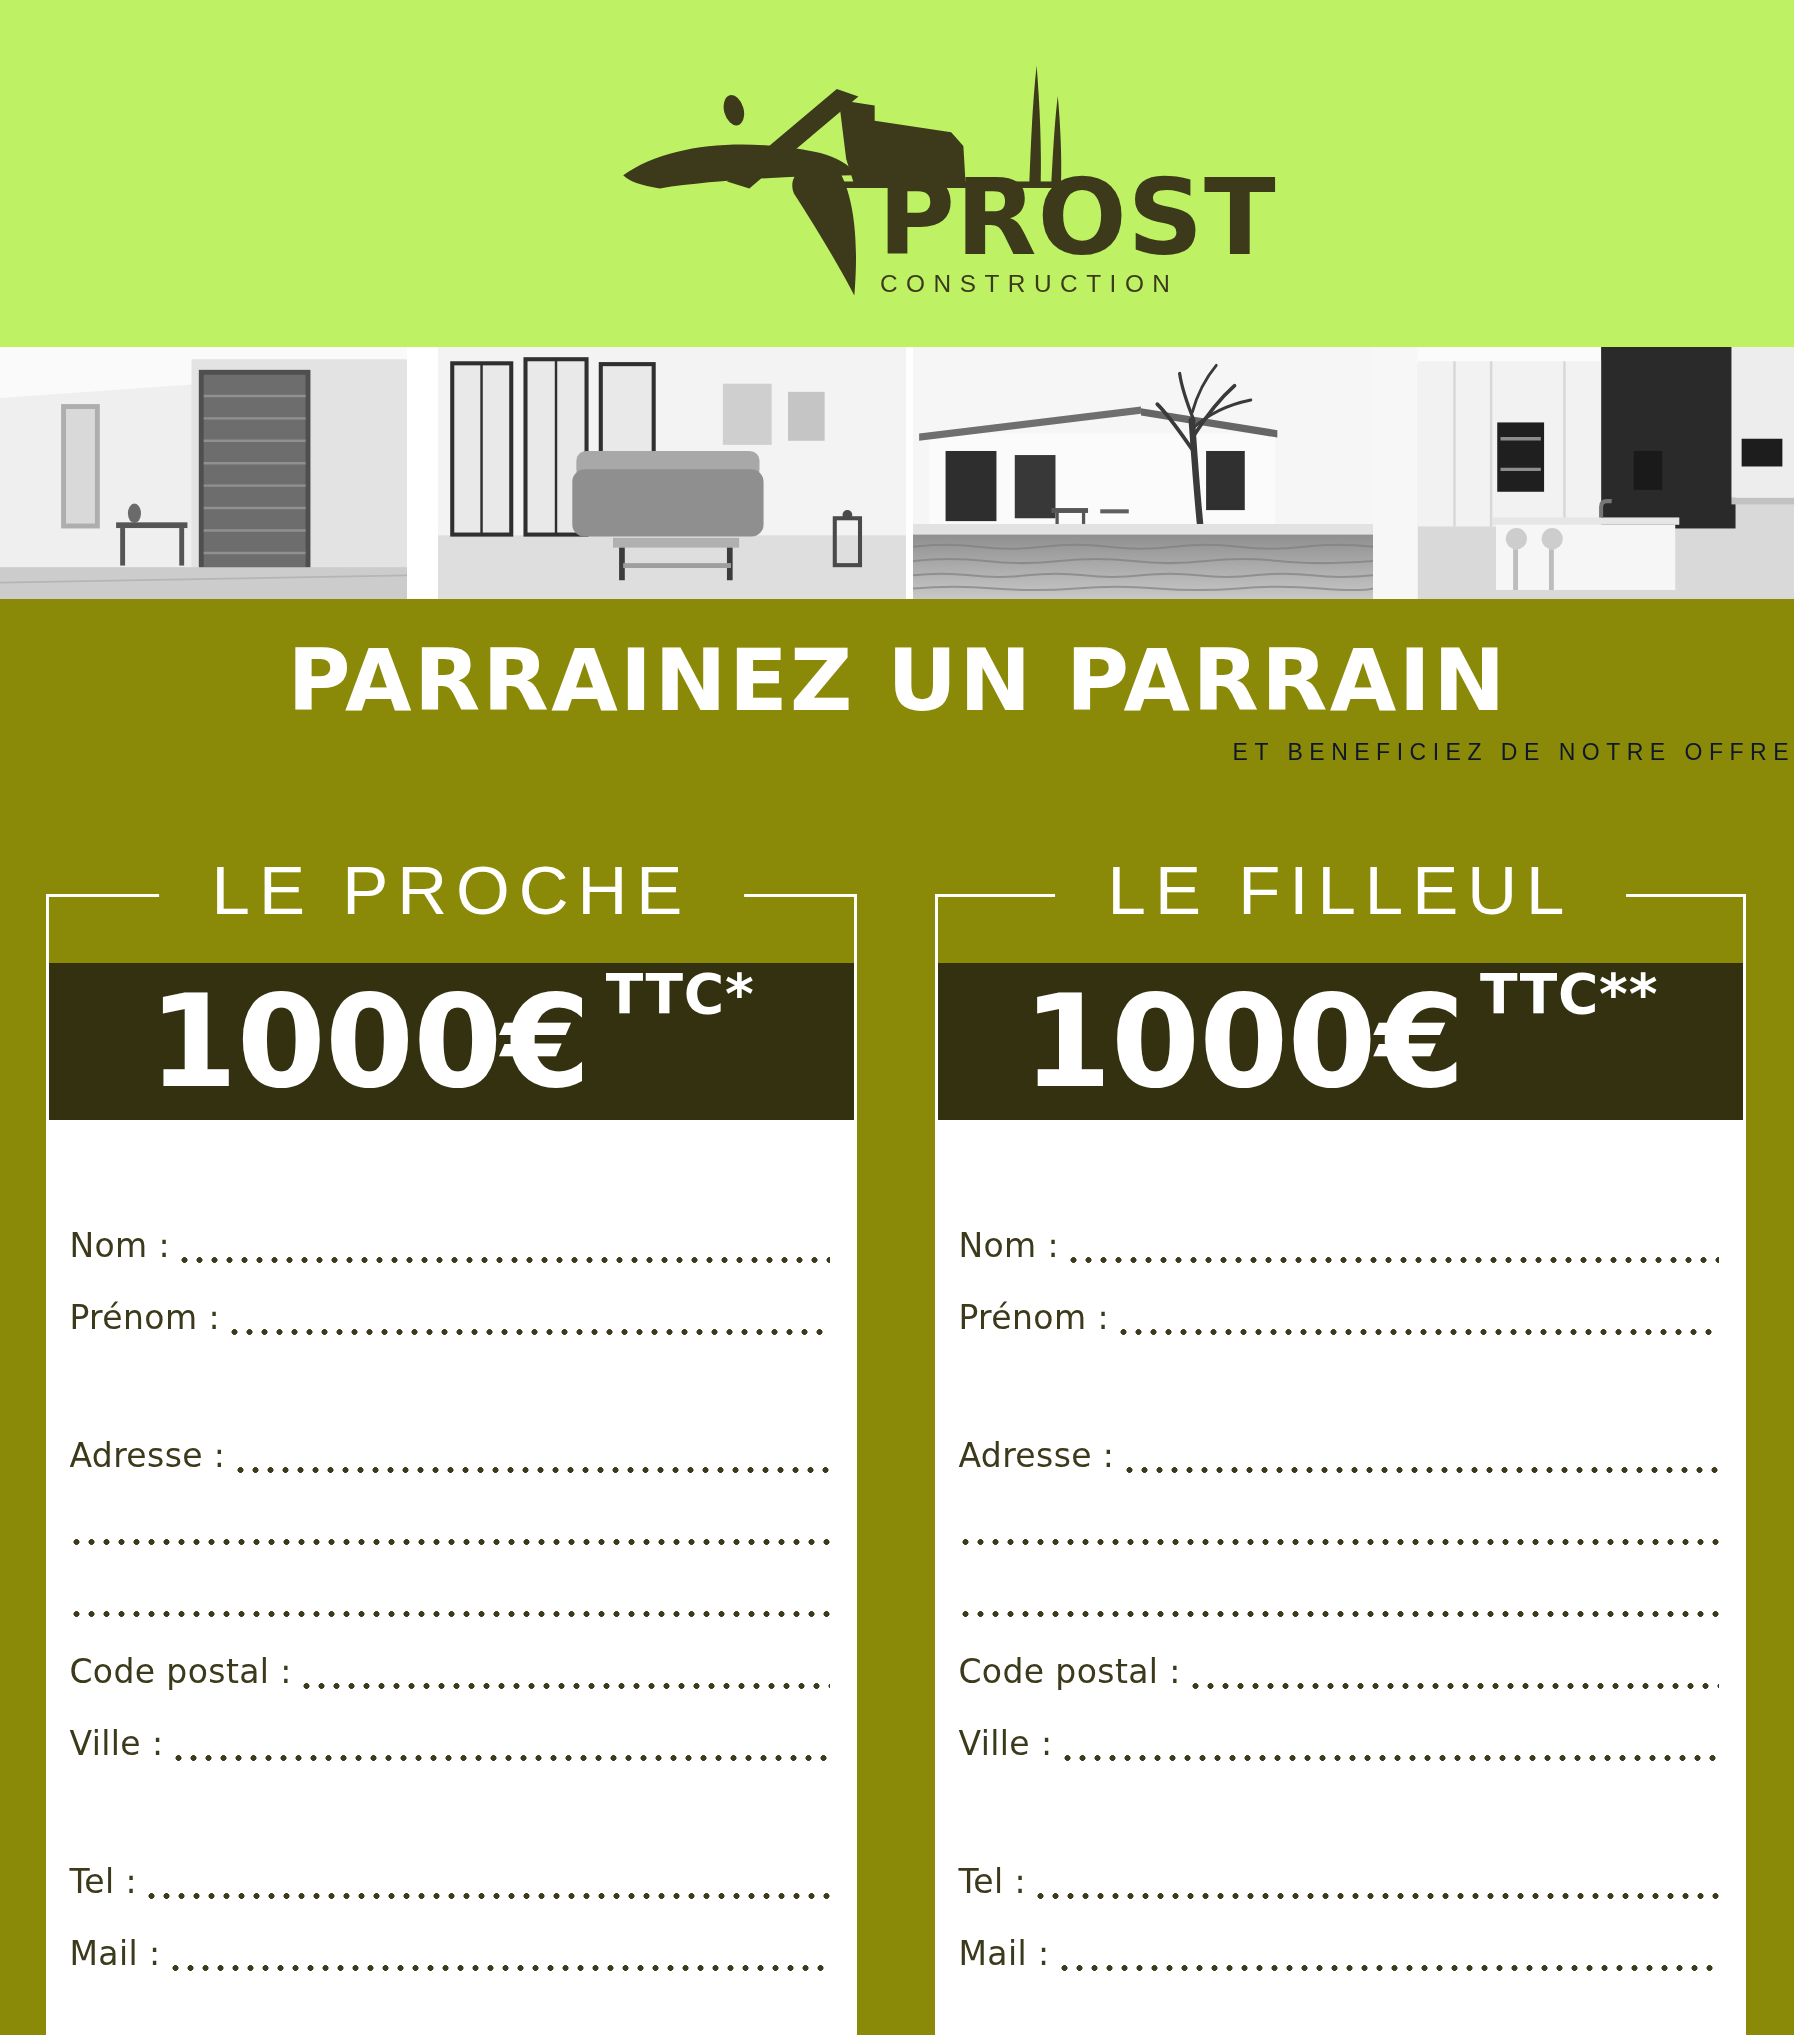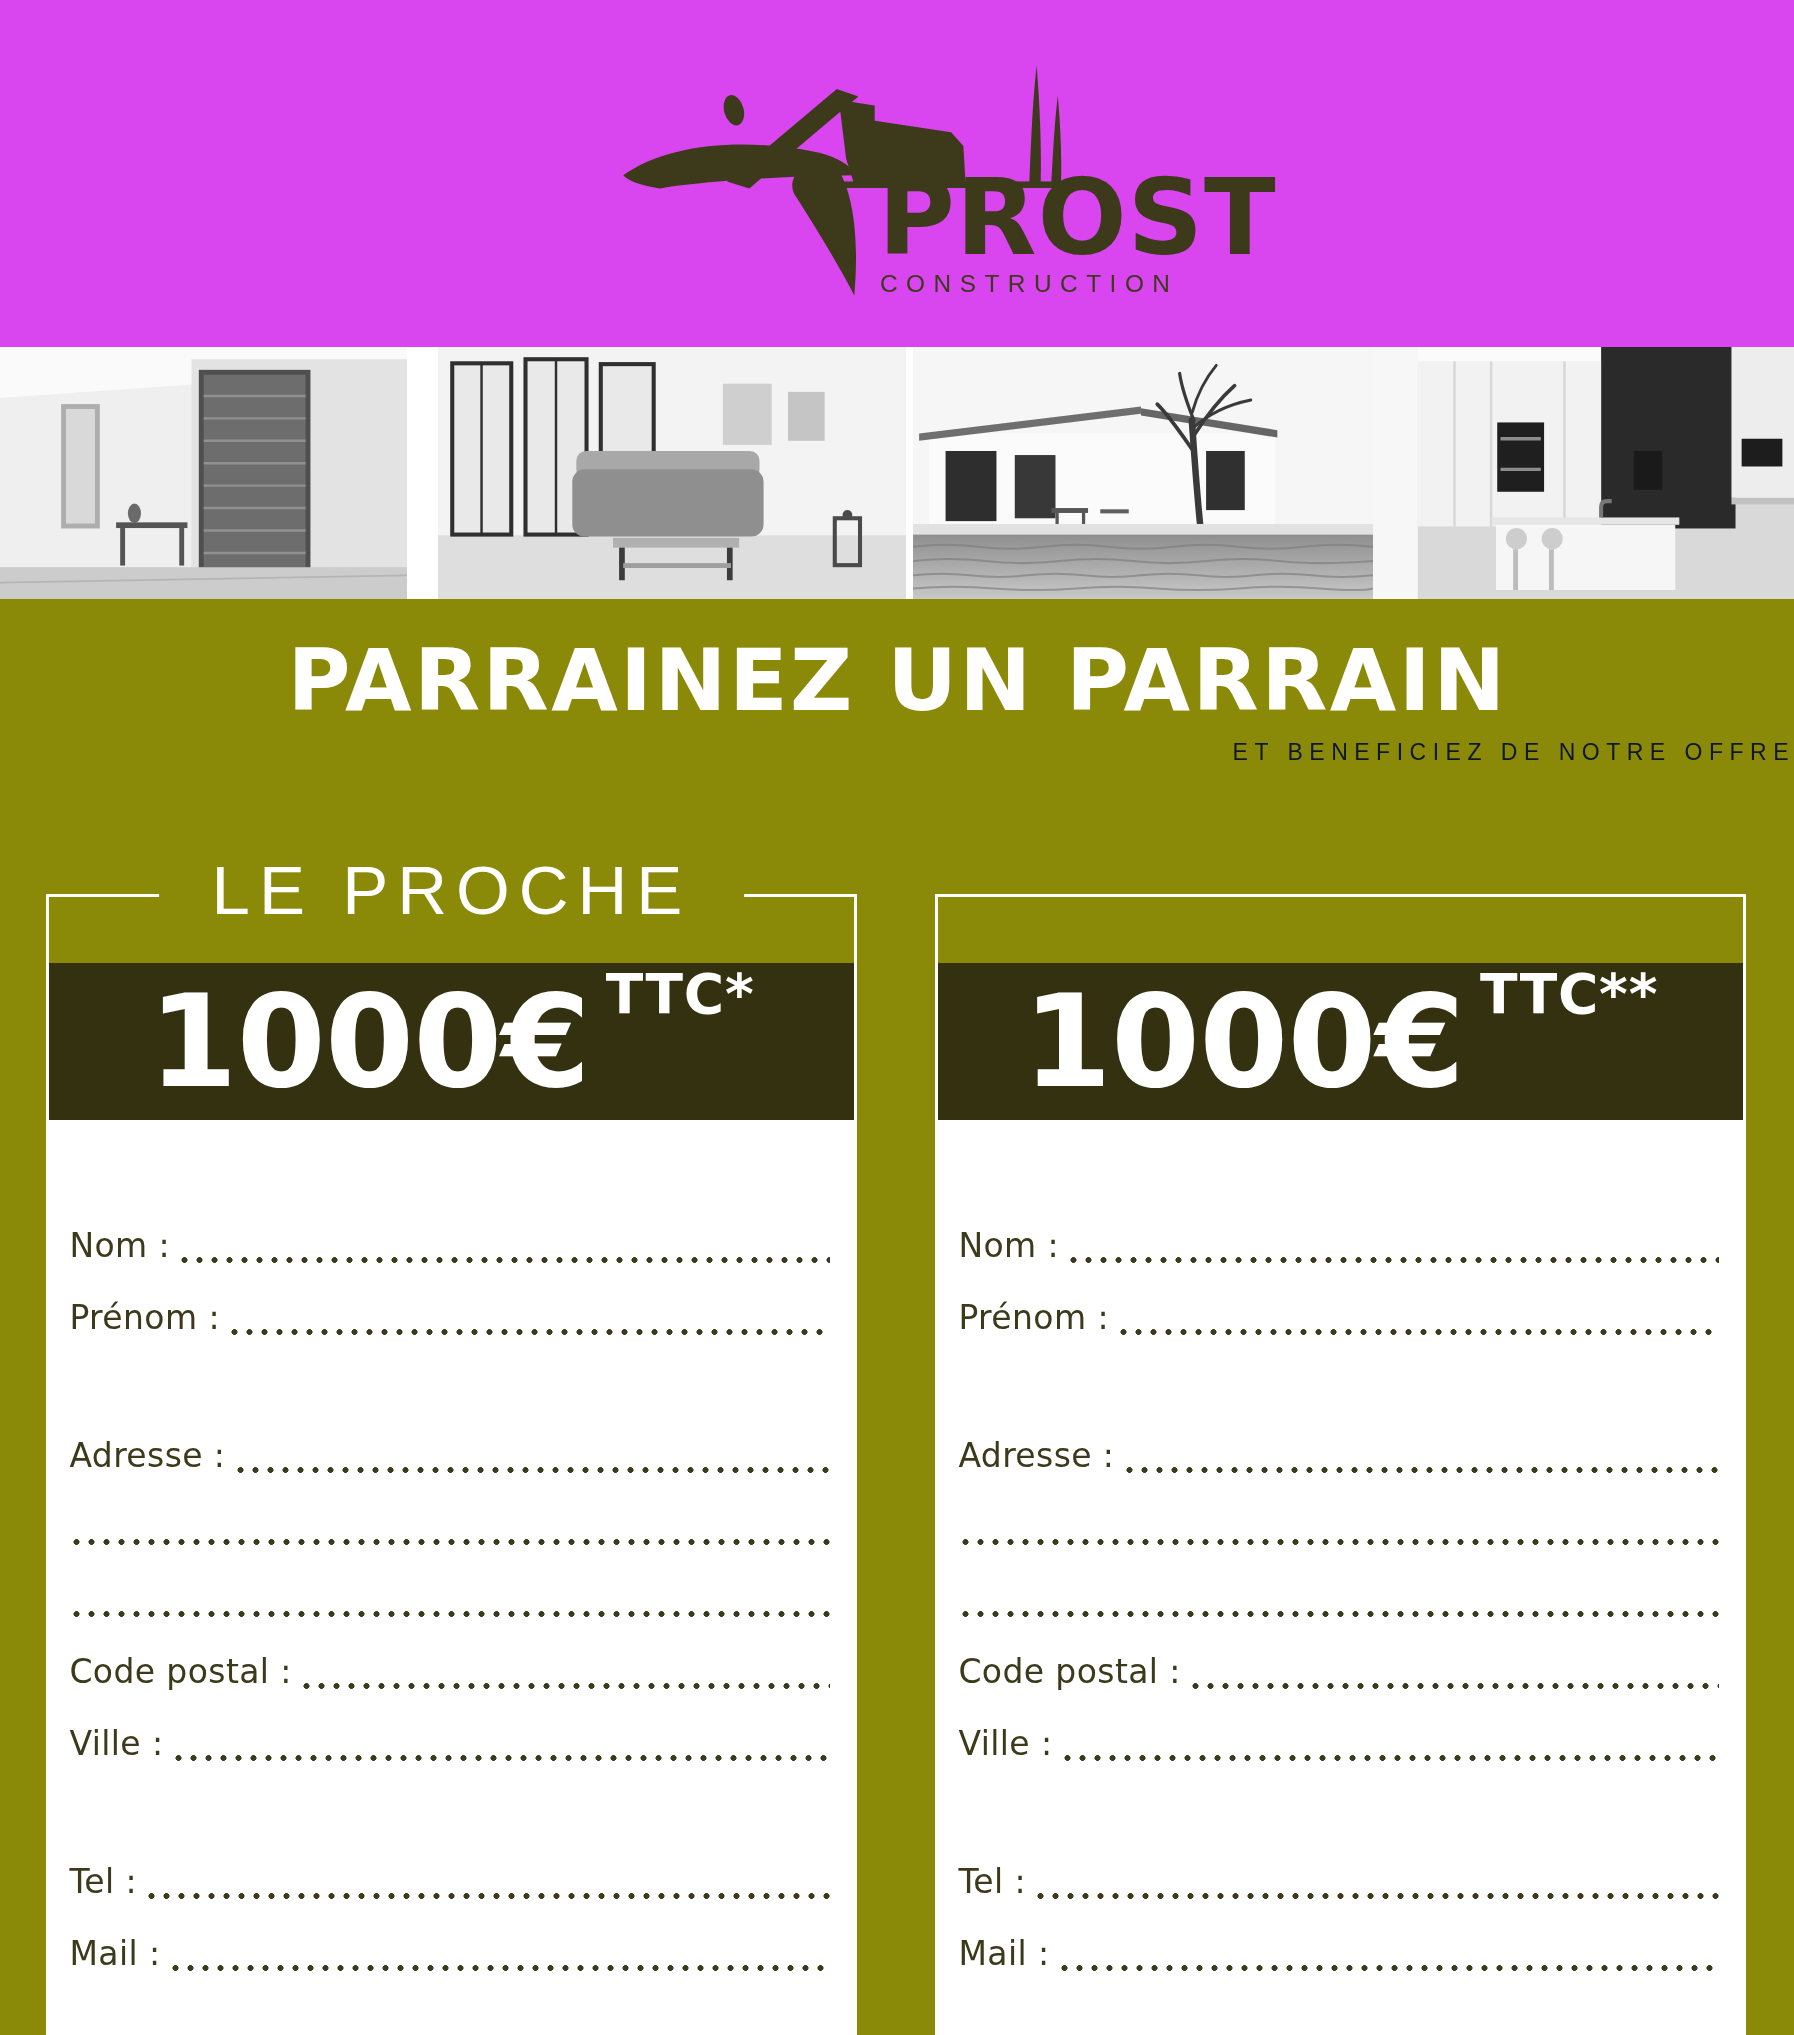--- a/index.html
+++ b/index.html
@@ -11,21 +11,21 @@
   *{margin:0;padding:0;box-sizing:border-box;}
   html,body{background:#fff;}
   #page{
     position:relative;
     width:1795px;height:2538px;
     background:#fff;
     overflow:hidden;
     font-family:"Liberation Sans",sans-serif;
   }
   
-  .header-band{position:absolute;top:0;left:0;width:1795px;height:599px;background:#d946ef;}
+  .header-band{position:absolute;top:0;left:0;width:1795px;height:599px;background:#bef264;}
   .logo{position:absolute;left:611px;top:41px;width:590px;height:285px;}
   .logo-art{position:absolute;left:0;top:0;width:590px;height:285px;}
   .logo-brand{
     position:absolute;left:267px;top:124px;
     font-family:"DejaVu Sans",sans-serif;
     font-size:105px;line-height:106px;font-weight:700;
     letter-spacing:0.8px;color:var(--ink);white-space:nowrap;
   }
   .logo-sub{
     position:absolute;left:269px;top:230px;
@@ -297,20 +297,21 @@
               <div class="dots"></div>
             </div>
           <div class="row">
               <span class="flabel">Mail :</span>
               <div class="dots"></div>
             </div>
         </div>
       </div>
 
       <div class="card">
+        <div class="card-heading">LE FILLEUL</div>
         <div class="card-olive-space"></div>
         <div class="card-banner">
           <span class="amount">1000€</span>
             <span class="amount-sup">TTC**</span>
         </div>
         <div class="card-form">
           <div class="row">
               <span class="flabel">Nom :</span>
               <div class="dots"></div>
             </div>

